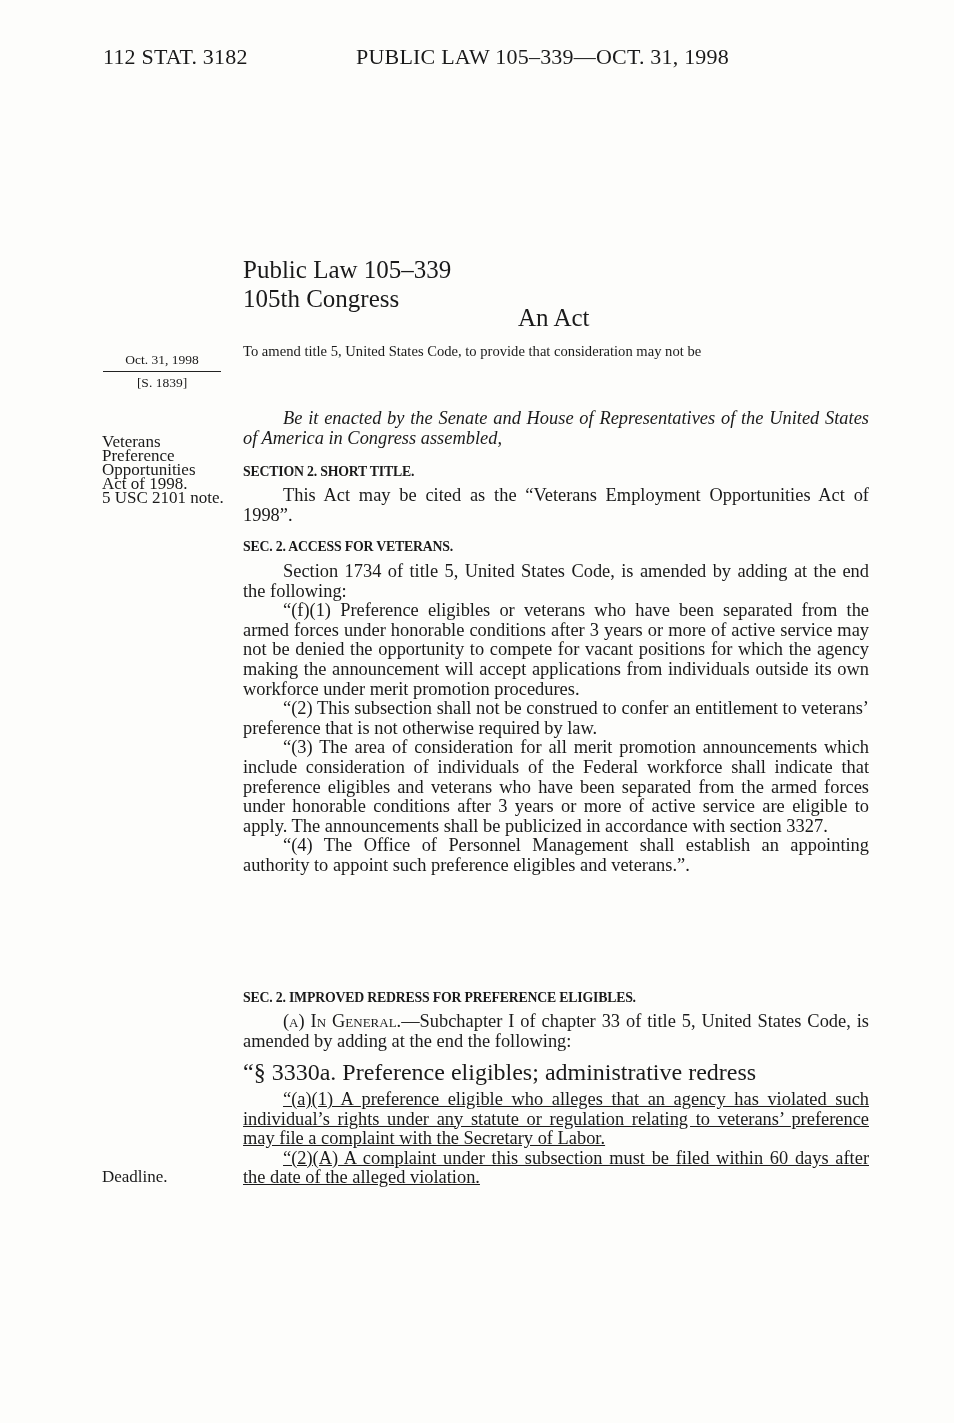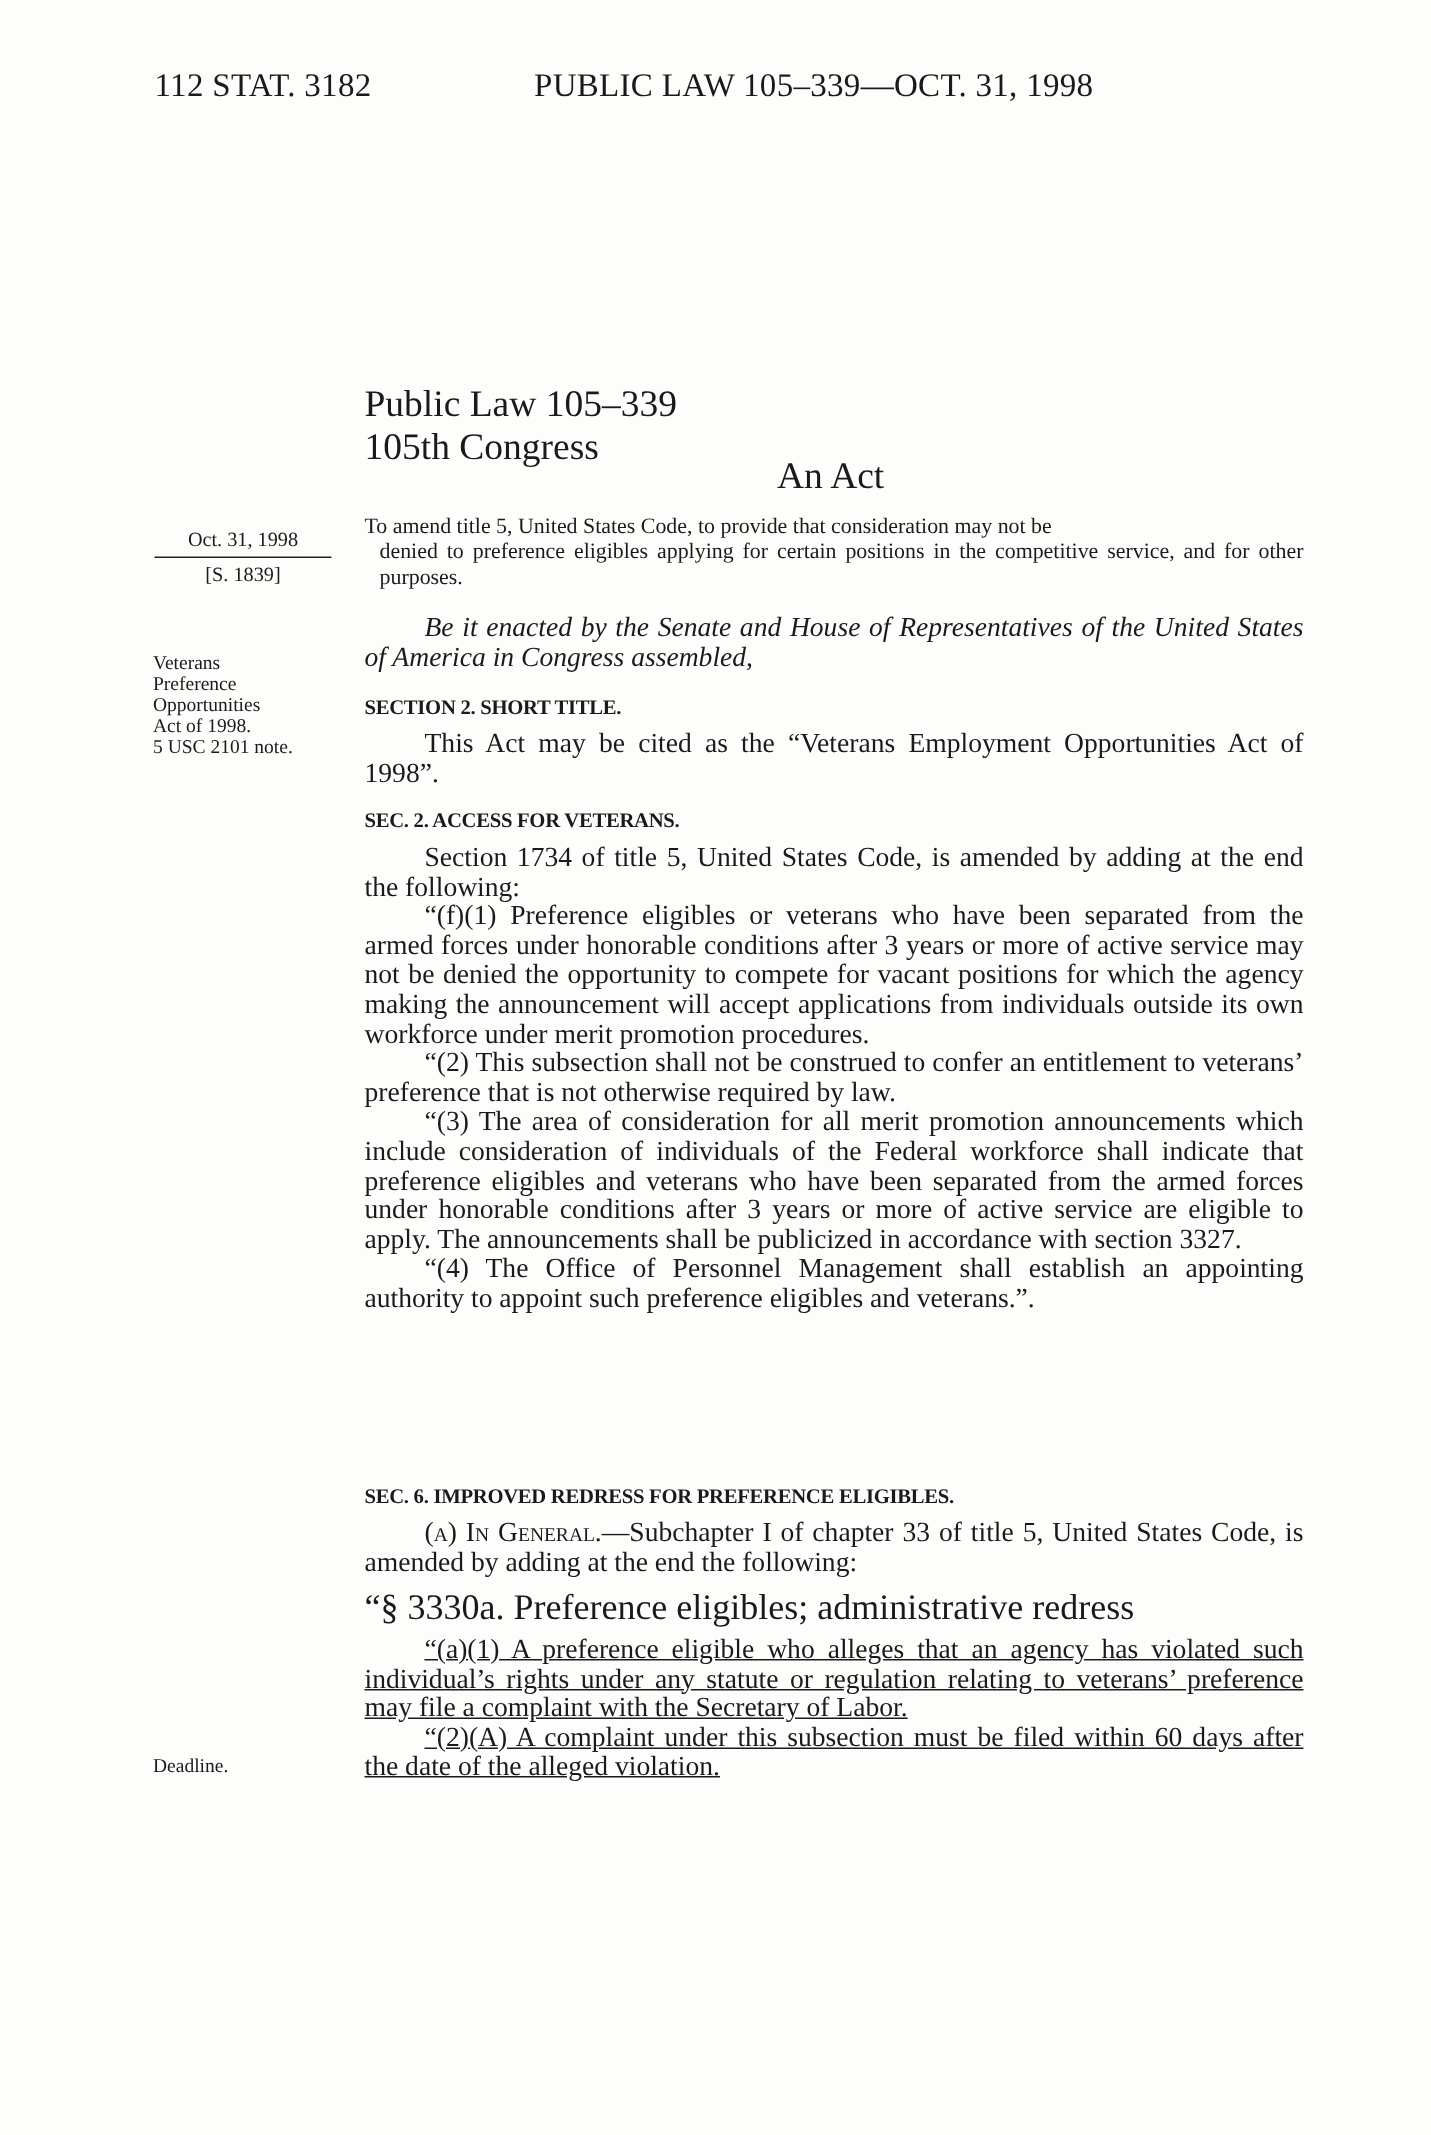--- a/index.html
+++ b/index.html
@@ -8,21 +8,21 @@
     font-family: "Liberation Serif", "DejaVu Serif", serif; position: relative; overflow: hidden;
   }
   .abs { position: absolute; }
   .running-head { top: 44px; left: 103px; width: 680px; font-size: 22px; letter-spacing: 0.2px; }
   .running-head .stat { position: absolute; left: 0; top: 0; }
   .running-head .law { position: absolute; left: 253px; top: 0; }
 
   .pl-title { top: 255px; left: 243px; font-size: 25px; line-height: 29px; }
   .an-act { top: 304px; left: 518px; font-size: 25px; }
 
-  .margin { left: 102px; width: 130px; font-size: 13px; line-height: 14px; }
+  .margin { left: 102px; width: 130px; font-size: 17px; line-height: 14px; }
   .margin-date { top: 352px; left: 103px; width: 118px; text-align: center; font-size: 13.5px; }
   .margin-date .rule { border-top: 1.2px solid #222; margin: 3px 0 3px 0; }
 
   .purpose { top: 343px; left: 243px; width: 626px; font-size: 14.6px; line-height: 17px; text-align: justify; }
   .purpose .cont { padding-left: 10px; }
 
   .body-col { left: 243px; width: 626px; font-size: 18.4px; line-height: 19.6px; text-align: justify; }
   .ital { font-style: italic; }
   .ind { text-indent: 40px; }
   .heading-caps { font-weight: bold; font-size: 13.8px; letter-spacing: -0.2px; }
@@ -44,21 +44,20 @@
 <div class="abs an-act">An Act</div>
 
 <div class="abs margin-date">
   <div>Oct. 31, 1998</div>
   <div class="rule"></div>
   <div>[S. 1839]</div>
 </div>
 
 <div class="abs purpose">
   <div>To amend title 5, United States Code, to provide that consideration may not be</div>
-  <div class="cont">denied to preference eligibles applying for certain positions in the competitive service, and for other purposes.</div>
 </div>
 
 <div class="abs margin" style="top:435px;">
   <div>Veterans</div>
   <div>Preference</div>
   <div>Opportunities</div>
   <div>Act of 1998.</div>
   <div>5 USC 2101 note.</div>
 </div>
 
@@ -73,21 +72,21 @@
 
 <div class="abs body-col heading-caps" style="top:537px;">SEC. 2. ACCESS FOR VETERANS.</div>
 <div class="abs body-col" style="top:562px;">
   <div class="ind">Section 1734 of title 5, United States Code, is amended by adding at the end the following:</div>
   <div class="ind">“(f)(1) Preference eligibles or veterans who have been separated from the armed forces under honorable conditions after 3 years or more of active service may not be denied the opportunity to compete for vacant positions for which the agency making the announcement will accept applications from individuals outside its own workforce under merit promotion procedures.</div>
   <div class="ind">“(2) This subsection shall not be construed to confer an entitlement to veterans’ preference that is not otherwise required by law.</div>
   <div class="ind">“(3) The area of consideration for all merit promotion announcements which include consideration of individuals of the Federal workforce shall indicate that preference eligibles and veterans who have been separated from the armed forces under honorable conditions after 3 years or more of active service are eligible to apply. The announcements shall be publicized in accordance with section 3327.</div>
   <div class="ind">“(4) The Office of Personnel Management shall establish an appointing authority to appoint such preference eligibles and veterans.”.</div>
 </div>
 
-<div class="abs body-col heading-caps" style="top:988px;">SEC. 6. IMPROVED REDRESS FOR PREFERENCE ELIGIBLES.</div>
+<div class="abs body-col heading-caps" style="top:988px;">SEC. 2. IMPROVED REDRESS FOR PREFERENCE ELIGIBLES.</div>
 <div class="abs body-col ind" style="top:1012px;">
   <span class="small-caps">(a) In General.</span><span>—Subchapter I of chapter 33 of title 5, United States Code, is amended by adding at the end the following:</span>
 </div>
 <div class="abs body-col section-h" style="top:1063px;">“§ 3330a. Preference eligibles; administrative redress</div>
 <div class="abs body-col" style="top:1090px;text-decoration:underline;">
   <div class="ind">“(a)(1) A preference eligible who alleges that an agency has violated such individual’s rights under any statute or regulation relating to veterans’ preference may file a complaint with the Secretary of Labor.</div>
   <div class="ind">“(2)(A) A complaint under this subsection must be filed within 60 days after the date of the alleged violation.</div>
 </div>
 
 </body></html>

